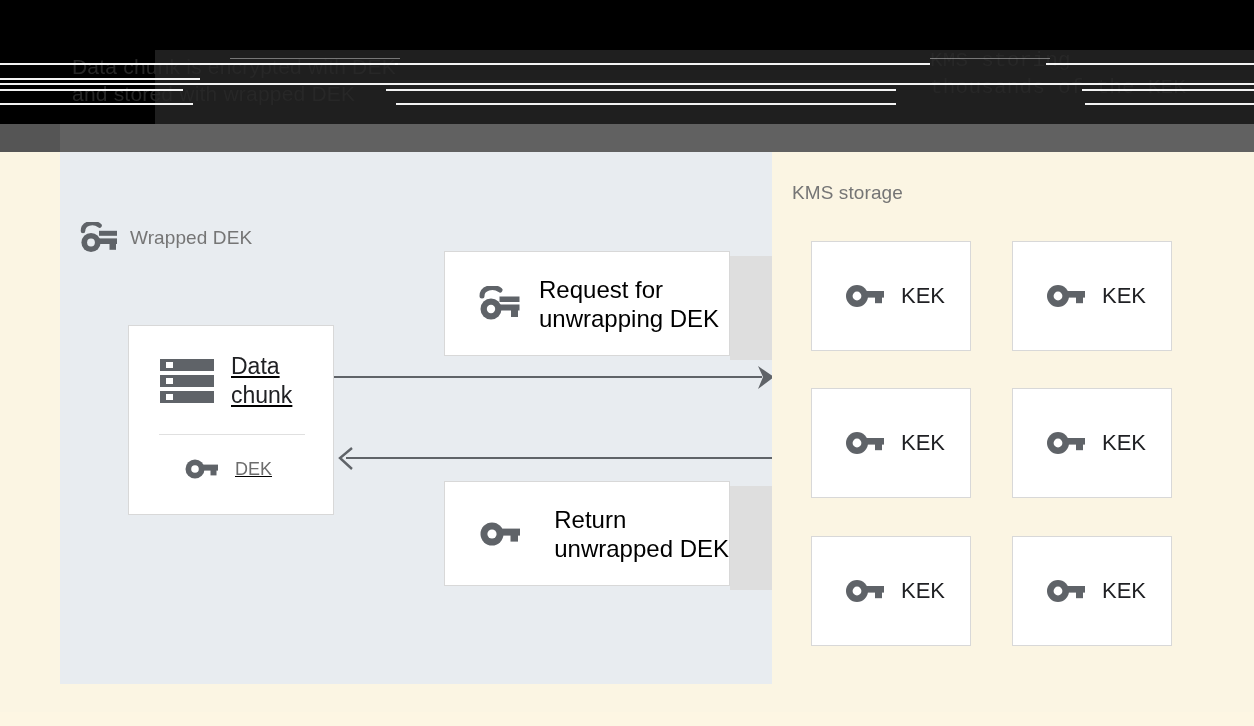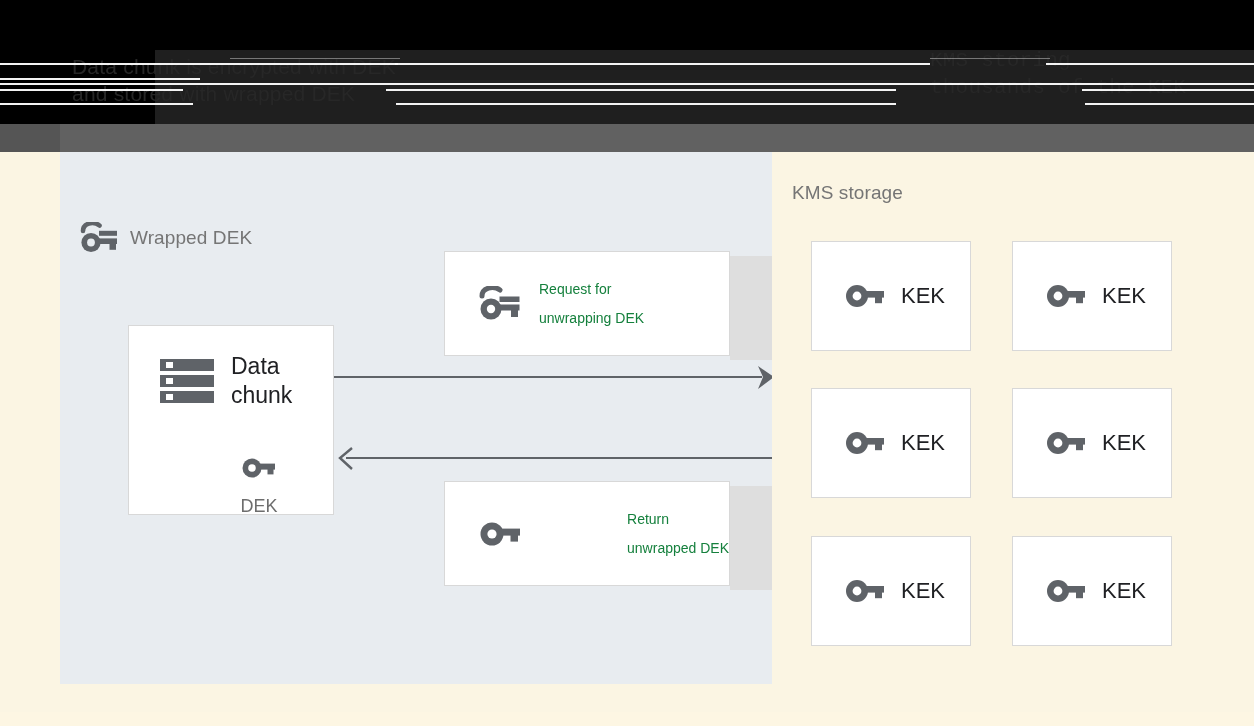--- a/index.html
+++ b/index.html
@@ -110,20 +110,21 @@
   }
 
   
   .card-datachunk {
     left: 128px; top: 325px;
     width: 206px; height: 190px;
     flex-direction: column;
     align-items: stretch;
     justify-content: flex-start;
     padding: 0;
+    text-decoration: underline;
   }
   .dc-top {
     display: flex;
     align-items: center;
     gap: 16px;
     padding: 26px 0 0 30px;
   }
   .dc-label {
     color: #202124;
     font-size: 23px;
@@ -133,36 +134,35 @@
   .dc-divider {
     height: 1px;
     background: #e0e0e0;
     margin: 24px 28px 0 30px;
   }
   .dc-bottom {
     display: flex;
     align-items: center;
     gap: 16px;
     padding: 22px 0 0 56px;
-    flex-direction: column;
   }
   .dc-dek {
     color: #6d6d6d;
     font-size: 18px;
   }
 
   
   .card-msg {
     width: 286px; height: 105px;
     padding-left: 34px;
     gap: 18px;
   }
   .card-msg .msg-label {
-    color: #15803d;
-    font-size: 14px;
+    color: #000000;
+    font-size: 24px;
     line-height: 29px;
     white-space: pre-line;
   }
   .card-request { left: 444px; top: 251px; }
   .card-return  { left: 444px; top: 481px; justify-content: space-between; }
   .band-request { left: 730px; top: 256px; width: 42px; height: 104px; }
   .band-return  { left: 730px; top: 486px; width: 42px; height: 104px; }
 
   
   .card-kek {

